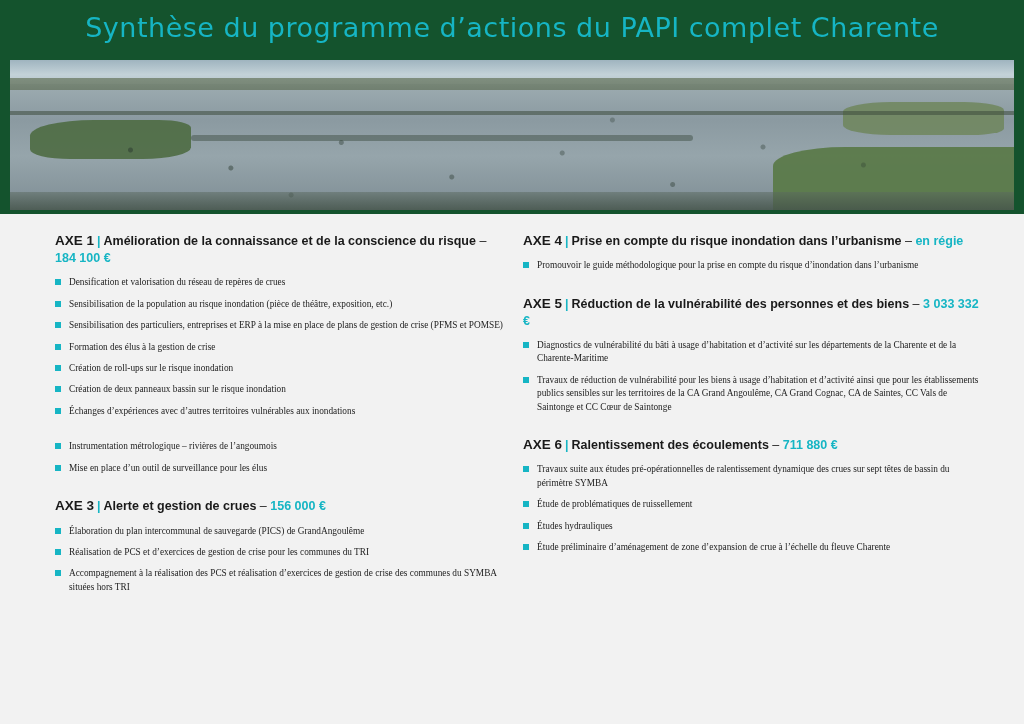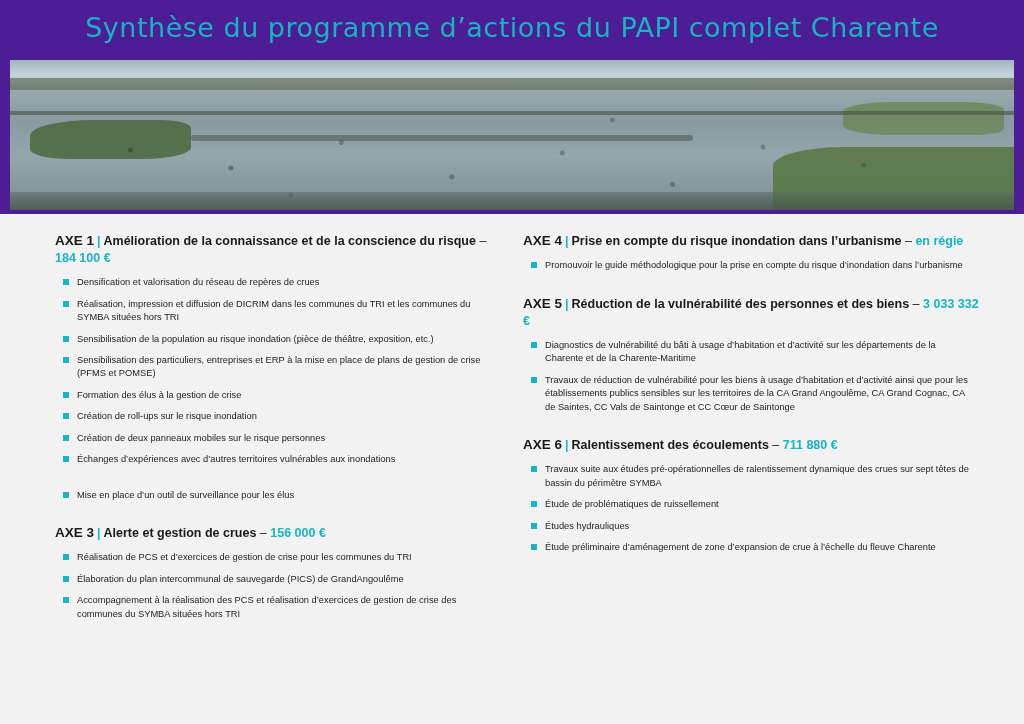--- a/index.html
+++ b/index.html
@@ -11,21 +11,21 @@
     height: 724px;
     background: #ffffff;
     font-family: "Liberation Sans", sans-serif;
     overflow: hidden;
     position: relative;
   }
   .page {
     position: relative;
     width: 1024px;
     height: 724px;
-    background: #4c1d95;
+    background: #14532d;
   }
   
   .title {
     position: absolute;
     top: 12px;
     left: 0;
     width: 1024px;
     text-align: center;
     font-size: 27px;
     color: #16b5c4;
@@ -131,22 +131,23 @@
     margin: 0 3px;
   }
   .axe-head .axe-title { font-weight: bold; }
   .axe-head .amount {
     color: #16b5c4;
     font-weight: bold;
     margin-top: 32px;
   }
   ul.actions {
     list-style: none;
-    margin: 8px;
+    margin: 0;
     padding: 0;
+    font-family: Liberation Serif, serif;
   }
   ul.actions li {
     position: relative;
     padding-left: 14px;
     margin-bottom: 8px;
     font-size: 9.3px;
     line-height: 1.45;
     color: #232323;
   }
   ul.actions li .sq {
@@ -184,45 +185,45 @@
     <div class="col col-left">
 
       <div class="axe-block">
         <div class="axe-head">
           <span class="axe-num">AXE 1</span><span class="sep">|</span><span class="axe-title">Amélioration de la connaissance et de la conscience du risque</span>
           <span>–</span>
           <span class="amount">184 100 €</span>
         </div>
         <ul class="actions">
           <li><span class="sq"></span><span>Densification et valorisation du réseau de repères de crues</span></li>
-          <li><span class="sq"></span><span>Réalisation, impression et diffusion de DICRIM dans les communes du TRI et les communes du SYMBA situées hors TRI</span></li>
           <li><span class="sq"></span><span>Sensibilisation de la population au risque inondation (pièce de théâtre, exposition, etc.)</span></li>
           <li><span class="sq"></span><span>Sensibilisation des particuliers, entreprises et ERP à la mise en place de plans de gestion de crise (PFMS et POMSE)</span></li>
           <li><span class="sq"></span><span>Formation des élus à la gestion de crise</span></li>
           <li><span class="sq"></span><span>Création de roll-ups sur le risque inondation</span></li>
-          <li><span class="sq"></span><span>Création de deux panneaux mobiles sur le risque personnes</span></li>
+          <li><span class="sq"></span><span>Création de deux panneaux bassin sur le risque inondation</span></li>
           <li><span class="sq"></span><span>Échanges d’expériences avec d’autres territoires vulnérables aux inondations</span></li>
         </ul>
       </div>
 
       <div class="axe-block">
         <ul class="actions">
+          <li><span class="sq"></span><span>Instrumentation métrologique – rivières de l’angoumois</span></li>
           <li><span class="sq"></span><span>Mise en place d’un outil de surveillance pour les élus</span></li>
         </ul>
       </div>
 
       <div class="axe-block">
         <div class="axe-head">
           <span class="axe-num">AXE 3</span><span class="sep">|</span><span class="axe-title">Alerte et gestion de crues</span>
           <span>–</span>
           <span class="amount">156 000 €</span>
         </div>
         <ul class="actions">
+          <li><span class="sq"></span><span>Élaboration du plan intercommunal de sauvegarde (PICS) de GrandAngoulême</span></li>
           <li><span class="sq"></span><span>Réalisation de PCS et d’exercices de gestion de crise pour les communes du TRI</span></li>
-          <li><span class="sq"></span><span>Élaboration du plan intercommunal de sauvegarde (PICS) de GrandAngoulême</span></li>
           <li><span class="sq"></span><span>Accompagnement à la réalisation des PCS et réalisation d’exercices de gestion de crise des communes du SYMBA situées hors TRI</span></li>
         </ul>
       </div>
 
     </div>
 
     <div class="col col-right">
 
       <div class="axe-block">
         <div class="axe-head">

